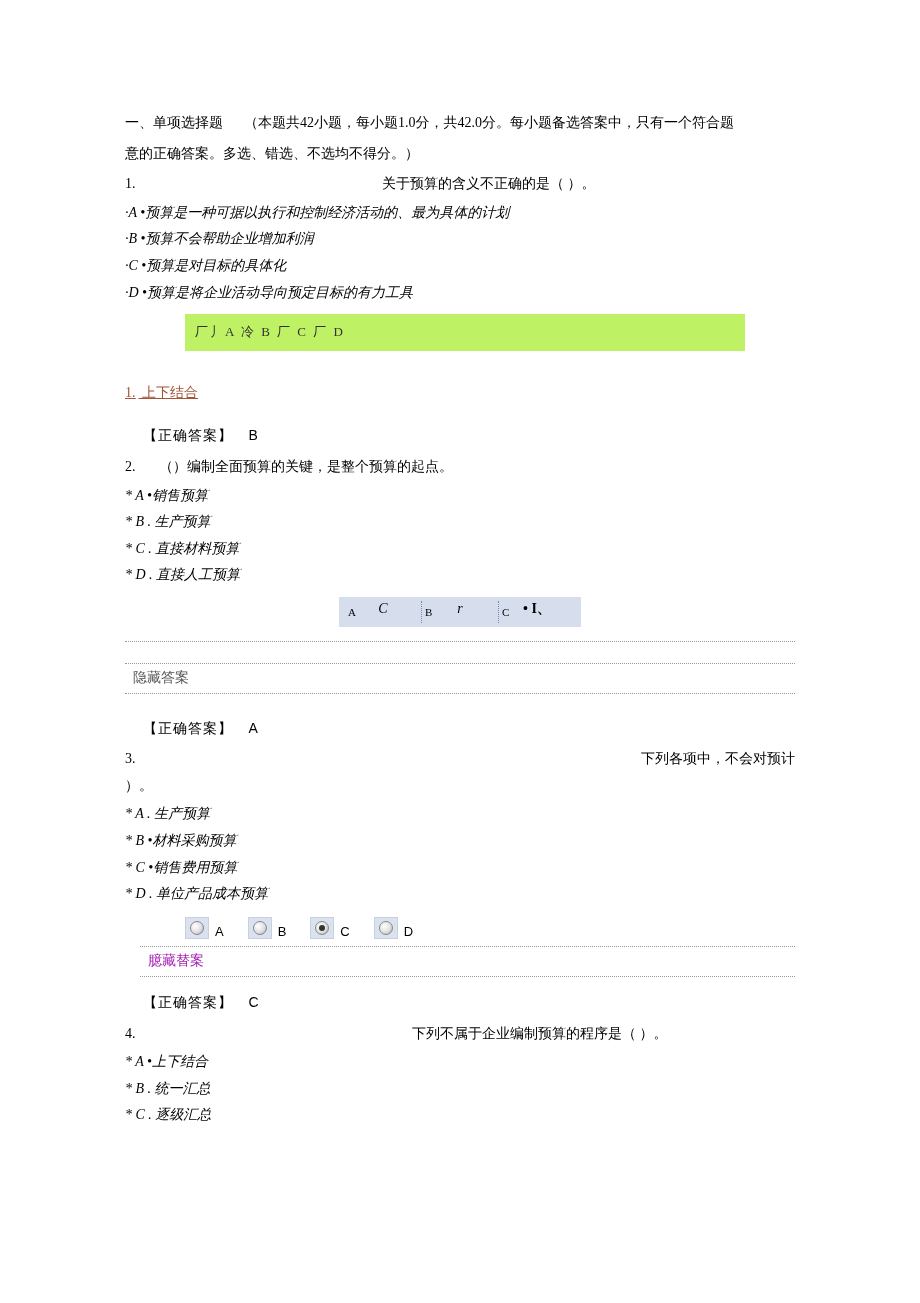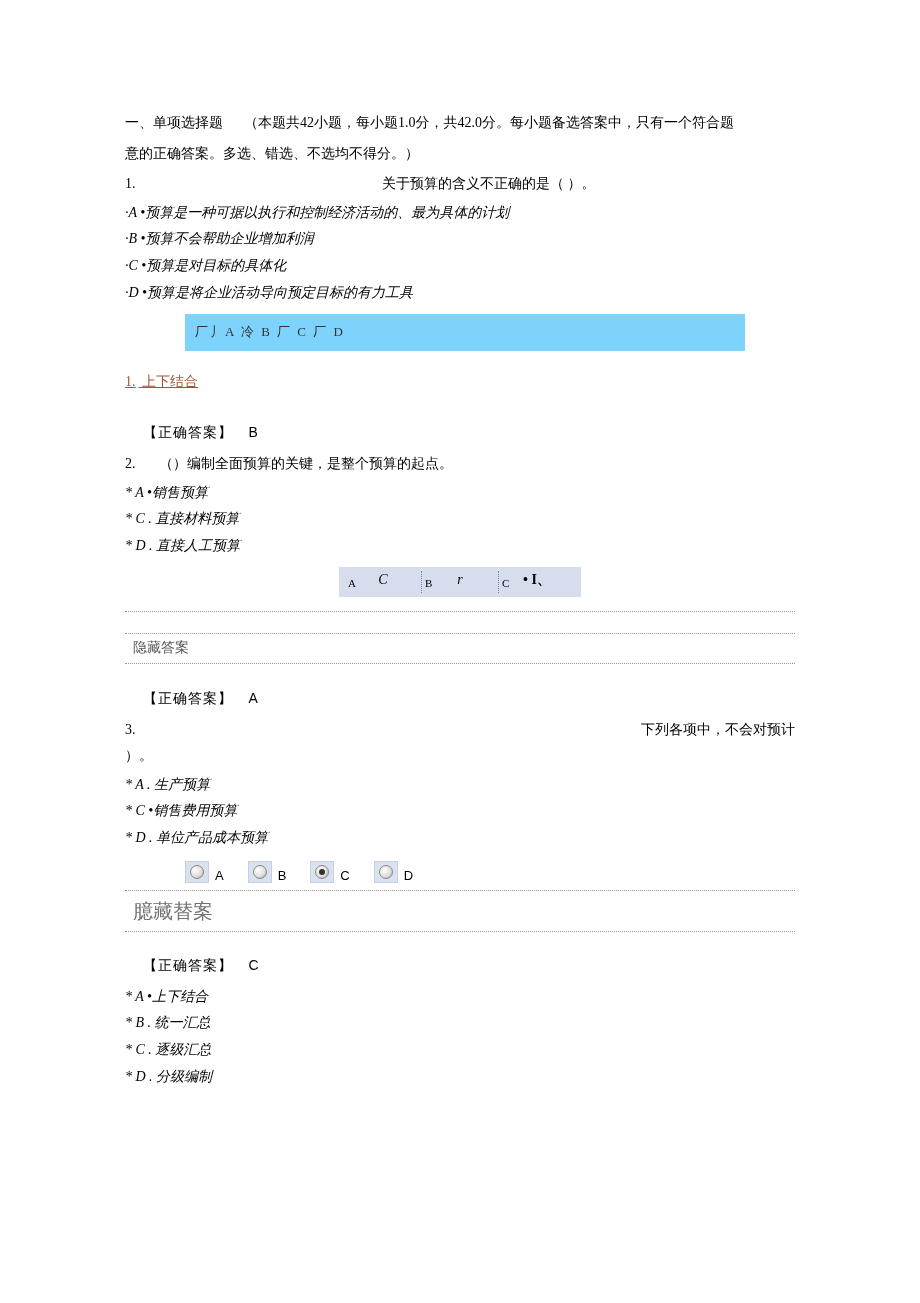--- a/index.html
+++ b/index.html
@@ -33,23 +33,23 @@
       display: inline;
     }
     .options {
       margin: 2px 0;
       font-style: italic;
     }
     .option-line {
       display: block;
     }
     .answer-strip-1 {
-      background: #7dd3fc;
+      background: #bef264;
       padding: 6px 10px;
-      margin: 8px 0 14px 60px;
+      margin: 8px 0 25px 60px;
       width: 540px;
       font-family: serif;
       font-size: 13px;
       color: #333;
       letter-spacing: 2px;
     }
     .answer-strip-2 {
       background: #d6deee;
       padding: 4px 6px;
       margin: 8px auto 14px auto;
@@ -139,29 +139,29 @@
       color: #555;
       border-top: 1px dotted #999;
       border-bottom: 1px dotted #999;
       padding: 1px 8px;
       margin: 21px 0;
       font-size: 14px;
       width: 100%;
       box-sizing: border-box;
     }
     .hide-answer-bar-wide {
-      color: #737373;
+      color: #a21caf;
       border-top: 1px dotted #999;
       border-bottom: 1px dotted #999;
       padding: 1px 8px;
-      margin: 2px 0 10px 0;
-      font-size: 20px;
+      margin: 2px 0 10px 15px;
+      font-size: 14px;
     }
     .correct {
-      margin: 20px 0 4px 18px;
+      margin: 12px 0 4px 18px;
     }
     .correct-label {
       letter-spacing: 1px;
     }
     .correct-val {
       margin-left: 12px;
       font-family: Arial, sans-serif;
     }
     .q3-stem-wrap {
       display: flex;
@@ -209,20 +209,21 @@
 </div>
 
 <div class="question">
   <div>
     <span class="q-num">2.</span>
     <span>&nbsp;&nbsp;</span>
     <span class="q-stem">（）编制全面预算的关键，是整个预算的起点。</span>
   </div>
   <div class="options">
     <span class="option-line">*  A •销售预算</span>
+    <span class="option-line">*  B . 生产预算</span>
     <span class="option-line">*  C . 直接材料预算</span>
     <span class="option-line">*  D . 直接人工预算</span>
   </div>
   <div class="answer-strip-2-wrap">
     <div class="answer-strip-2">
       <span class="cell">
           <span class="lbl">A</span>
           <span class="mk" style="font-style:italic;font-family:'Times New Roman';">C</span>
         </span>
       <span class="cell">
@@ -246,20 +247,21 @@
 <div class="question">
   <div class="q3-stem-wrap">
     <span class="q-num">3.</span>
     <span>下列各项中，不会对预计</span>
   </div>
   <div class="q3-stem-wrap">
     <span>）。</span>
   </div>
   <div class="options">
     <span class="option-line">*  A . 生产预算</span>
+    <span class="option-line">*  B •材料采购预算</span>
     <span class="option-line">*  C •销售费用预算</span>
     <span class="option-line">*  D . 单位产品成本预算</span>
   </div>
   <div class="answer-strip-3">
     <span class="radio-box">
       <span class="radio-outer">
           <span class="radio-circle"></span>
         </span>
       <span class="radio-label">A</span>
     </span>
@@ -283,19 +285,23 @@
     </span>
   </div>
   <div class="hide-answer-bar-wide">臆藏替案</div>
   <div class="correct">
     <span class="correct-label">【正确答案】</span>
     <span class="correct-val">C</span>
   </div>
 </div>
 
 <div class="question">
+  <div>
+    <span class="q-num">4.</span>
+    <span style="display:inline-block; width:260px;"></span>
+    <span class="q-stem">下列不属于企业编制预算的程序是（ ）。</span>
+  </div>
   <div class="options">
     <span class="option-line">*  A •上下结合</span>
     <span class="option-line">*  B . 统一汇总</span>
     <span class="option-line">*  C . 逐级汇总</span>
-    <span class="option-line">*  D . 分级编制</span>
   </div>
 </div>
 
 </body></html>

